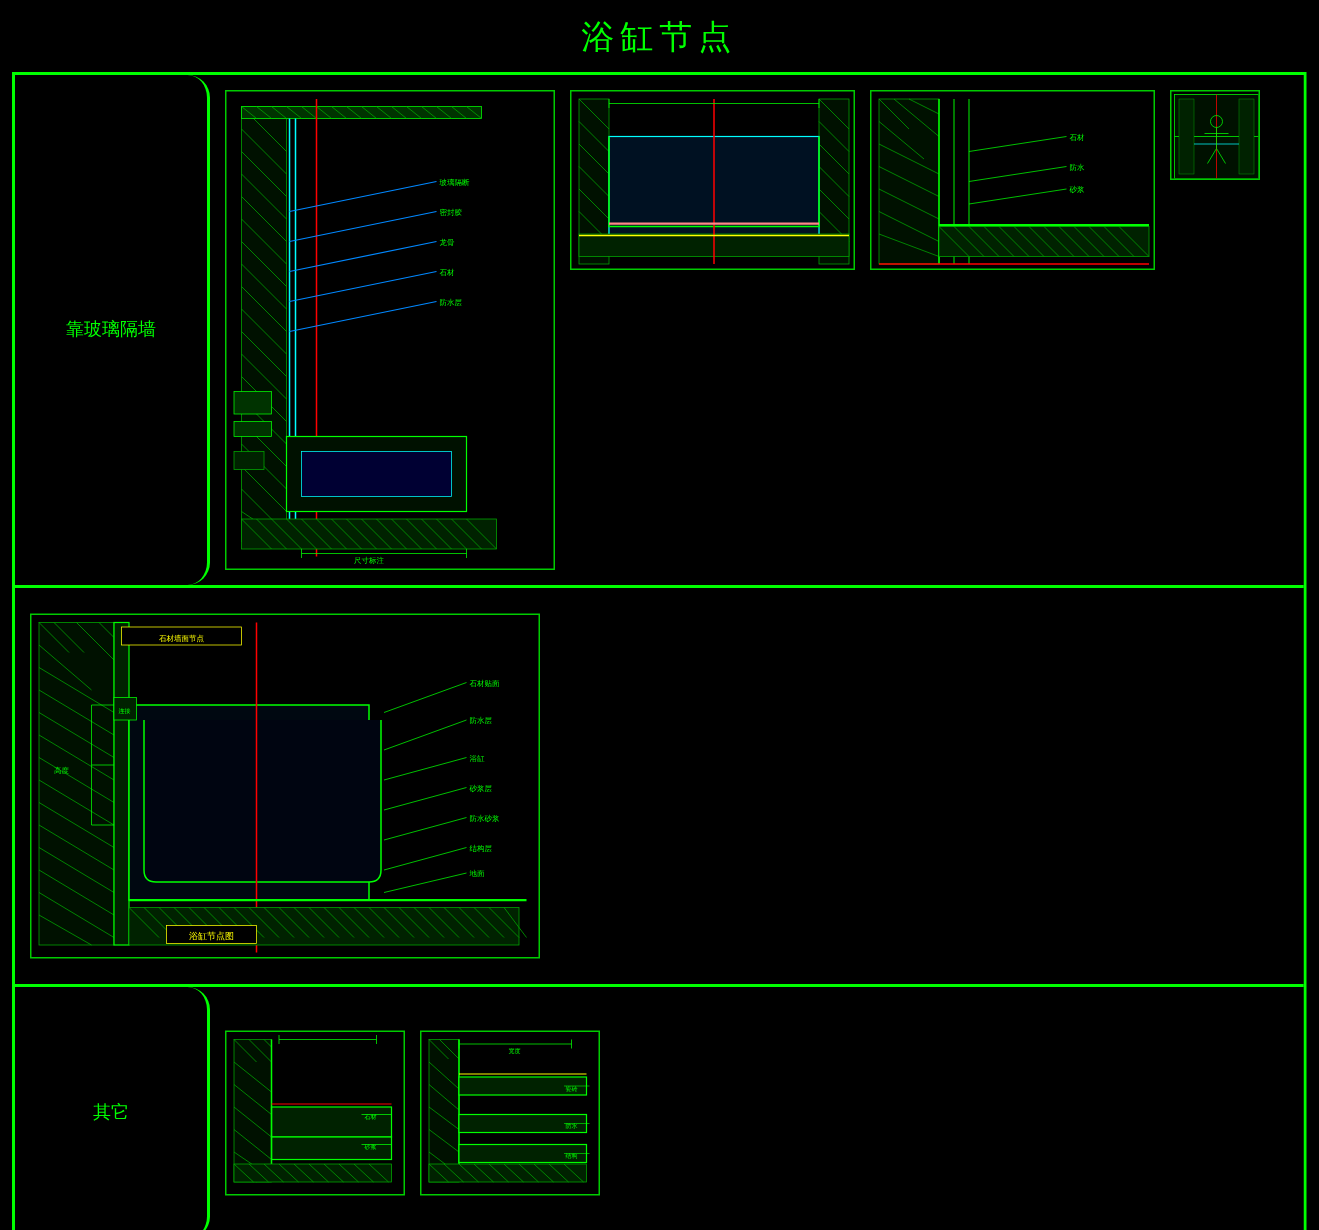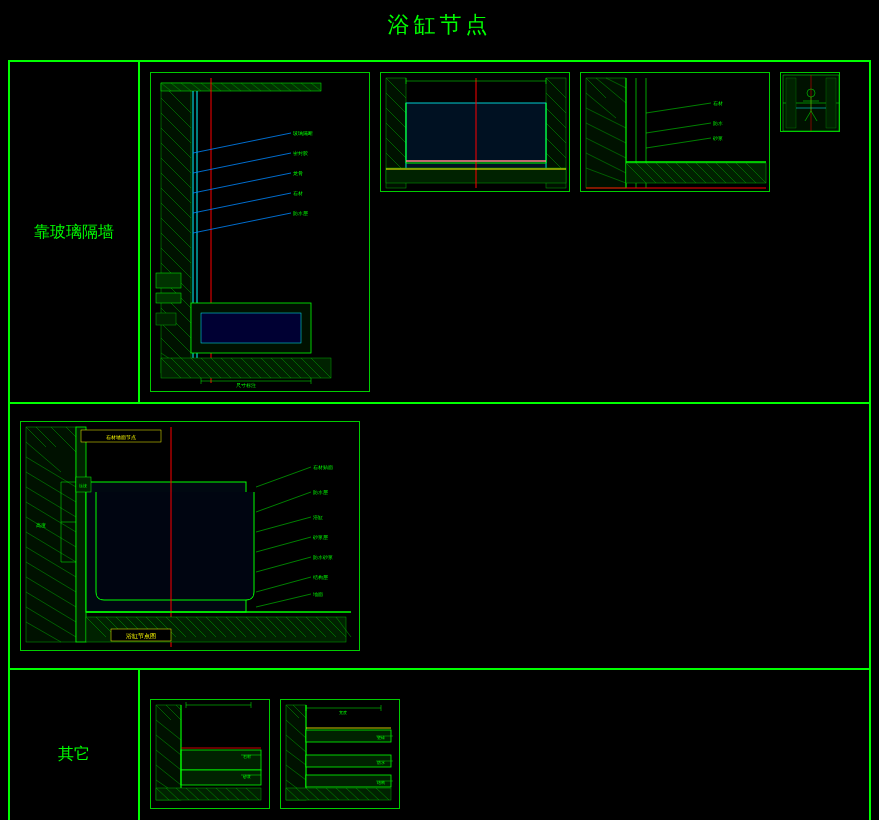--- a/index.html
+++ b/index.html
@@ -7,21 +7,21 @@
       background: #000;
       width: 879px;
       height: 820px;
       overflow: hidden;
       font-family: 'SimHei', 'Microsoft YaHei', sans-serif;
     }
     .page-title {
       color: #00ff00;
       text-align: center;
       font-size: 22px;
-      padding: 10px 0 20px 0;
+      padding: 10px 0 8px 0;
       letter-spacing: 4px;
     }
     .outer-border {
       border: 2px solid #00ff00;
       margin: 0 8px 8px 8px;
       height: 780px;
       display: flex;
       flex-direction: column;
     }
     .row {
@@ -33,24 +33,25 @@
       border-bottom: none;
     }
     .row-label {
       width: 130px;
       min-width: 130px;
       border-right: 2px solid #00ff00;
       display: flex;
       align-items: center;
       justify-content: center;
       color: #00ff00;
-      font-size: 16px;
+      font-size: 12px;
       writing-mode: horizontal-tb;
       text-align: center;
       line-height: 1.6;
+      border-radius: 15px;
     }
     .row-content {
       flex: 1;
       background: #000;
       position: relative;
       display: flex;
       align-items: center;
       justify-content: flex-start;
       padding: 10px;
       gap: 10px;

